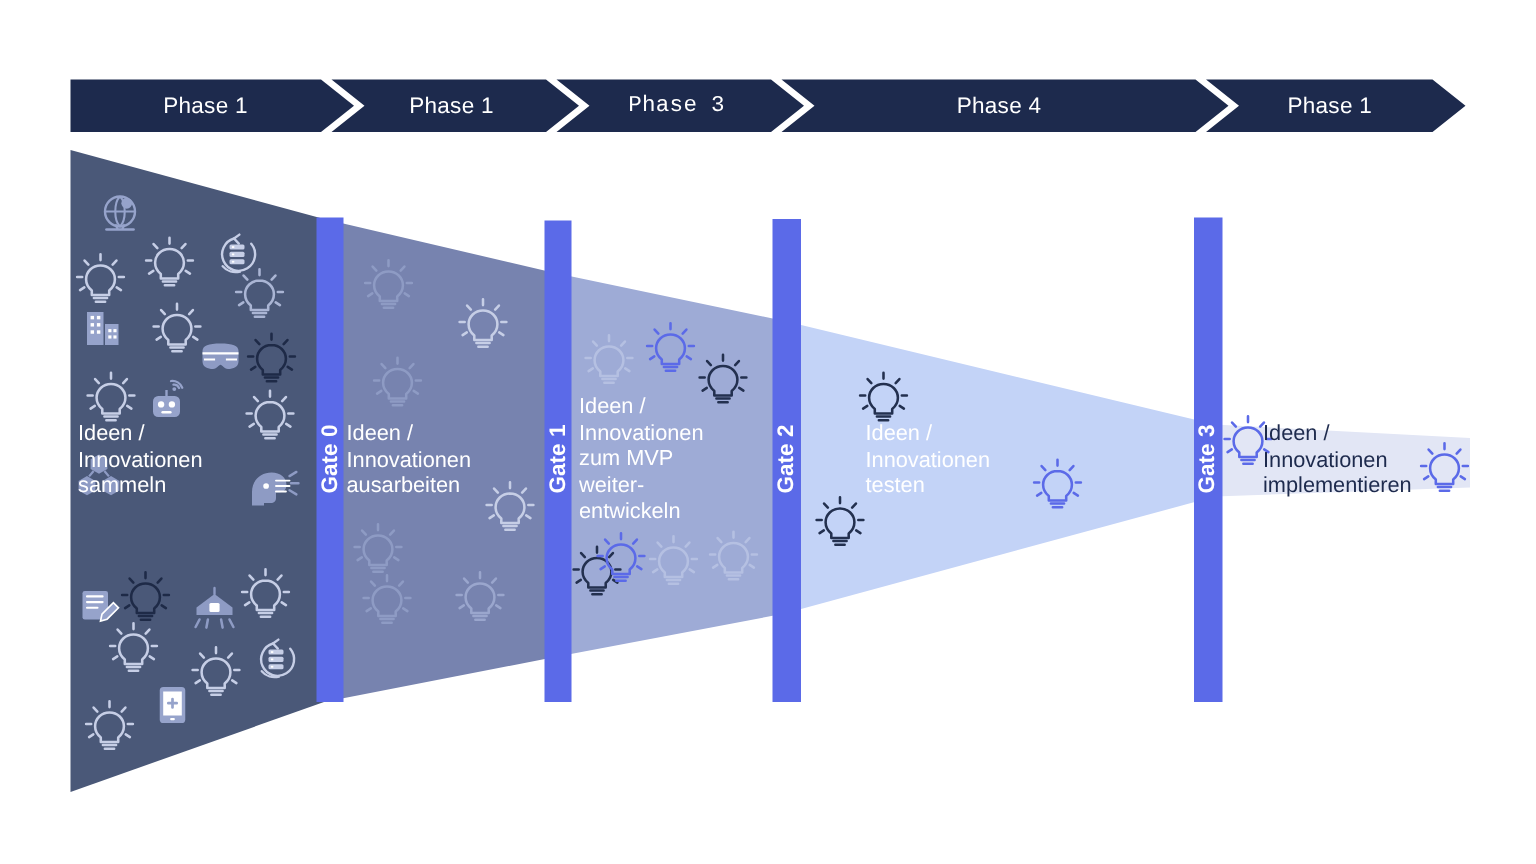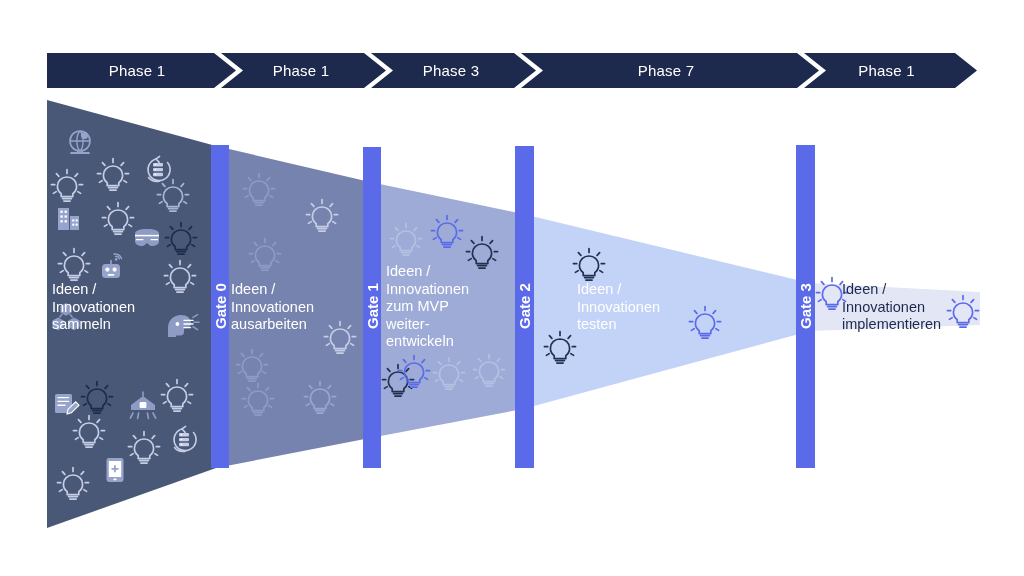--- a/index.html
+++ b/index.html
@@ -286,22 +286,22 @@
       <path d="M47,53 L214,53 L236,70.5 L214,88 L47,88 Z" fill="#1d2a4d"></path>
       <path d="M221,53 L364,53 L386,70.5 L364,88 L221,88 L243,70.5 Z" fill="#1d2a4d"></path>
       <path d="M371,53 L514,53 L536,70.5 L514,88 L371,88 L393,70.5 Z" fill="#1d2a4d"></path>
       <path d="M521,53 L797,53 L819,70.5 L797,88 L521,88 L543,70.5 Z" fill="#1d2a4d"></path>
       <path d="M804,53 L955,53 L977,70.5 L955,88 L804,88 L826,70.5 Z" fill="#1d2a4d"></path>
     </g>
   </svg>
 
   <div class="phase-label" style="left:47px;top:62px;width:180px;">Phase 1</div>
   <div class="phase-label" style="left:221px;top:62px;width:160px;">Phase 1</div>
-  <div class="phase-label" style="left:371px;top:62px;width:160px;">Phase 3</div>
-  <div class="phase-label" style="left:521px;top:62px;width:290px;">Phase 7</div>
+  <div class="phase-label" style="left:371px;top:62px;width:160px;font-family:Liberation Mono, monospace;">Phase 3</div>
+  <div class="phase-label" style="left:521px;top:62px;width:290px;">Phase 4</div>
   <div class="phase-label" style="left:804px;top:62px;width:165px;">Phase 1</div>
 
   <div class="seg-caption" style="left:52px;top:281px;width:150px;color:#ffffff;">Ideen /
 Innovationen
 sammeln</div>
   <div class="seg-caption" style="left:231px;top:281px;width:136px;color:#ffffff;">Ideen /
 Innovationen
 ausarbeiten</div>
   <div class="seg-caption" style="left:386px;top:263px;width:125px;color:#ffffff;">Ideen /
 Innovationen

